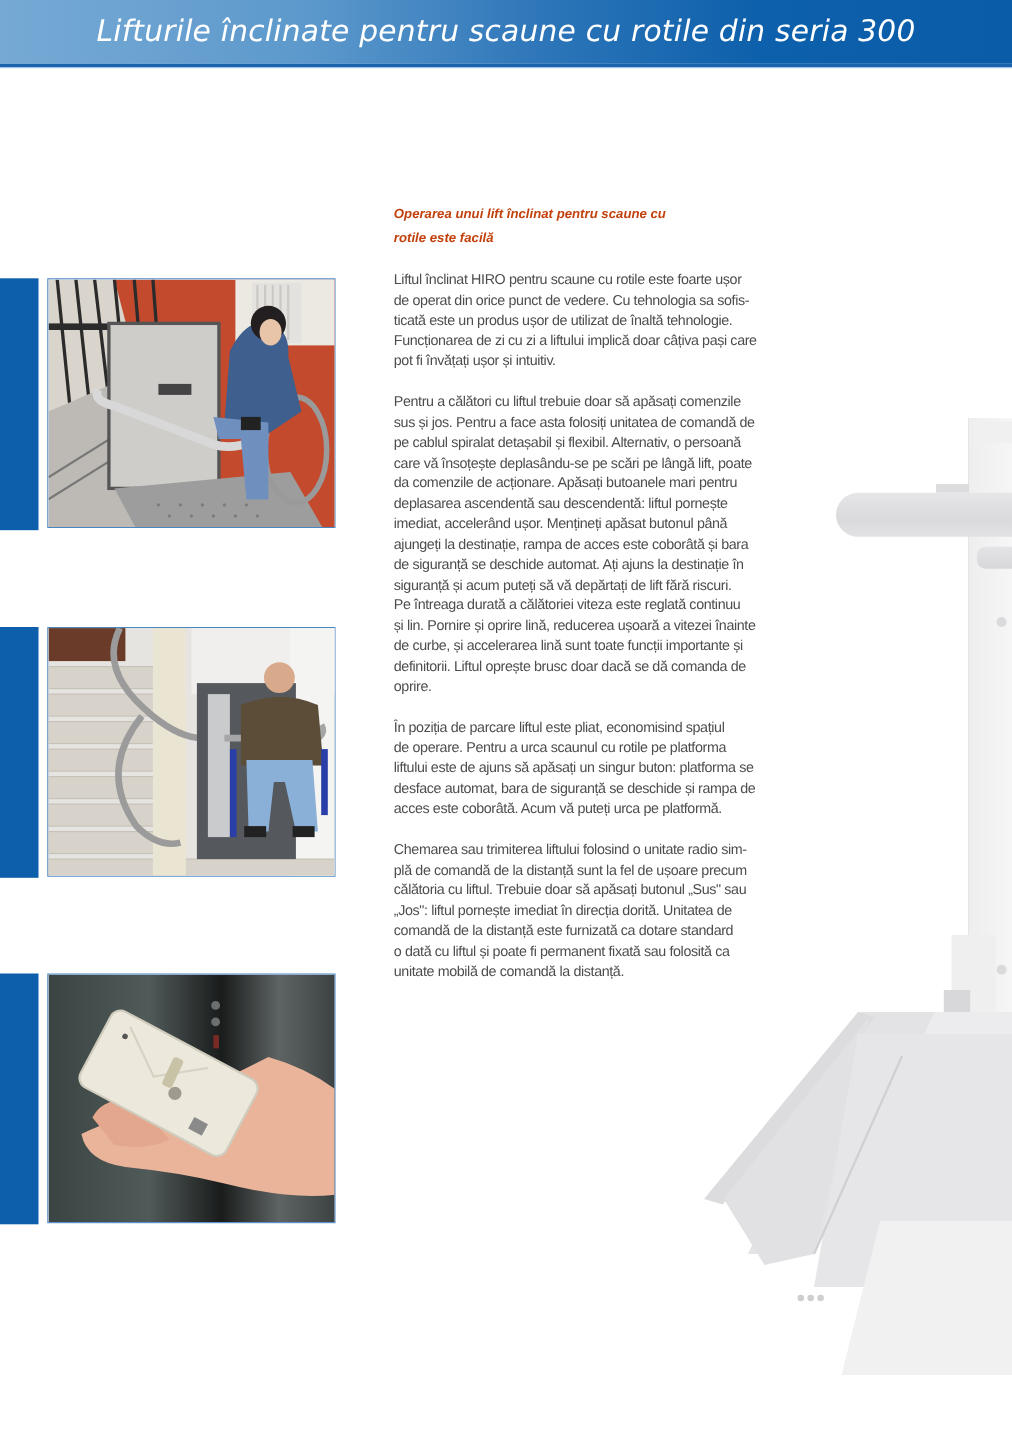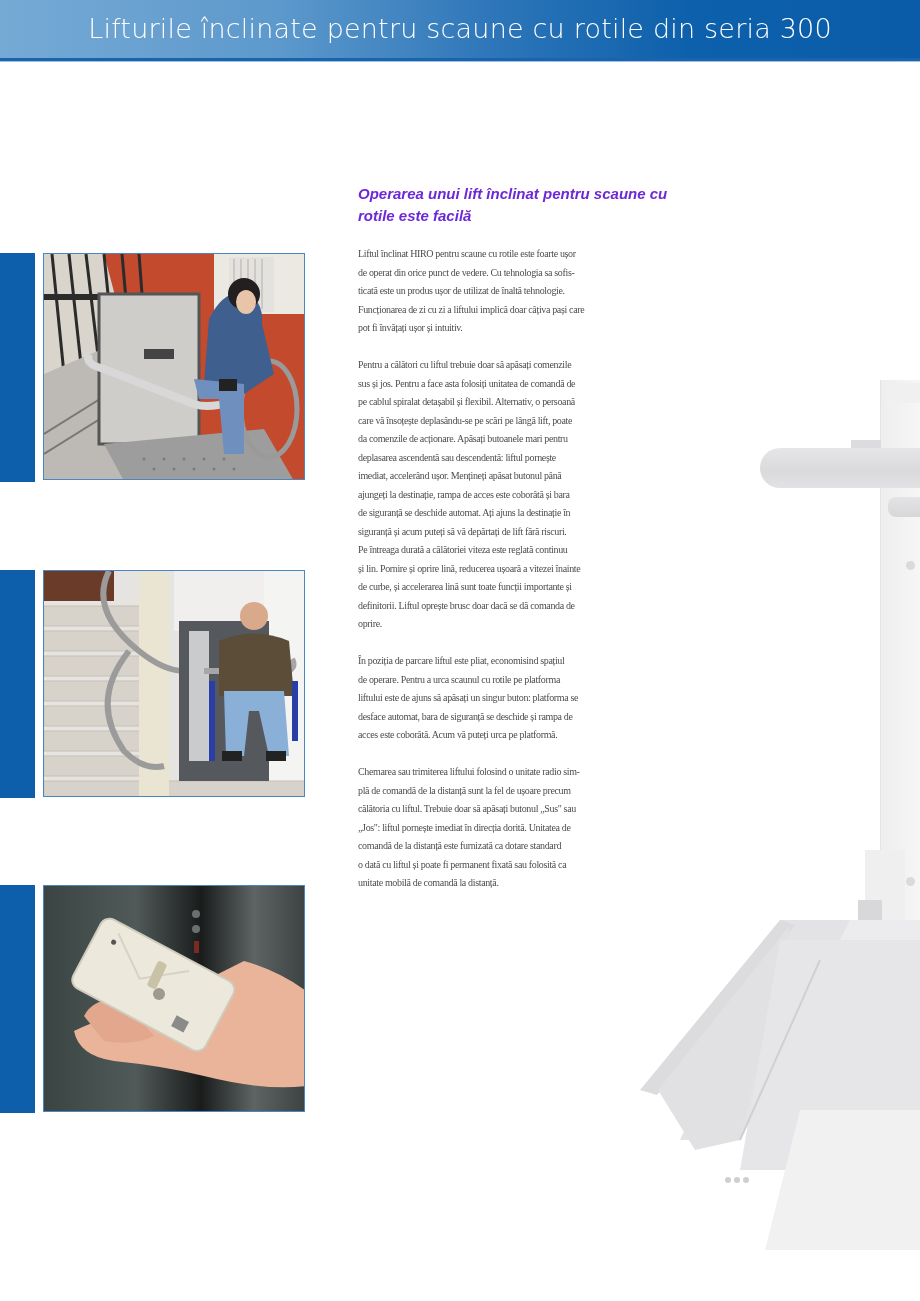--- a/index.html
+++ b/index.html
@@ -9,21 +9,21 @@
     font-family: "Liberation Sans", "DejaVu Sans", sans-serif;
   }
   .header {
     position: absolute; left: 0; top: 0; width: 920px; height: 58px;
     background: linear-gradient(90deg, #76aad5 0%, #5d99cc 30%, #2b74b8 55%, #0d60ab 75%, #0a5ca8 100%);
   }
   .header-title {
     position: absolute; left: 0; right: 0; top: 13px;
     text-align: center; color: #ffffff;
     font-size: 27px; font-weight: normal; letter-spacing: 0.2px;
-    font-family: "DejaVu Sans", sans-serif; font-weight: 300;
+    font-family: "DejaVu Sans", sans-serif; font-weight: 300; font-style: italic;
   }
   .header-rule {
     position: absolute; left: 0; top: 58px; width: 920px; height: 3px;
     background: #1b63ad;
   }
   .header-rule2 {
     position: absolute; left: 0; top: 61px; width: 920px; height: 1px;
     background: #9cc2e4;
   }
   .bg-panel {
@@ -55,27 +55,27 @@
   
   .photo {
     position: absolute; left: 43px; width: 262px; height: 227px;
     border: 1px solid #4a86c2; overflow: hidden; box-sizing: border-box;
   }
 
   
   .content { position: absolute; left: 358px; top: 183px; width: 380px; }
   .section-title {
     margin: 0 0 18px 0;
-    color: #6d28d9; font-style: italic; font-weight: bold;
-    font-size: 15px; line-height: 22px;
+    color: #c2410c; font-style: italic; font-weight: bold;
+    font-size: 12px; line-height: 22px;
   }
   .para {
     margin: 0 0 18.5px 0;
-    color: #4d4d4d; font-size: 10px; line-height: 18.5px;
-    font-family: Liberation Serif, serif; font-weight: normal;
+    color: #4d4d4d; font-size: 13px; line-height: 18.5px;
+    font-family: Liberation Sans, sans-serif; font-weight: normal;
     letter-spacing: -0.35px;
     white-space: pre-line;
   }
 </style>
 </head>
 <body>
 
 <div class="header">
   <div class="header-title">Lifturile înclinate pentru scaune cu rotile din seria 300</div>
 </div>

